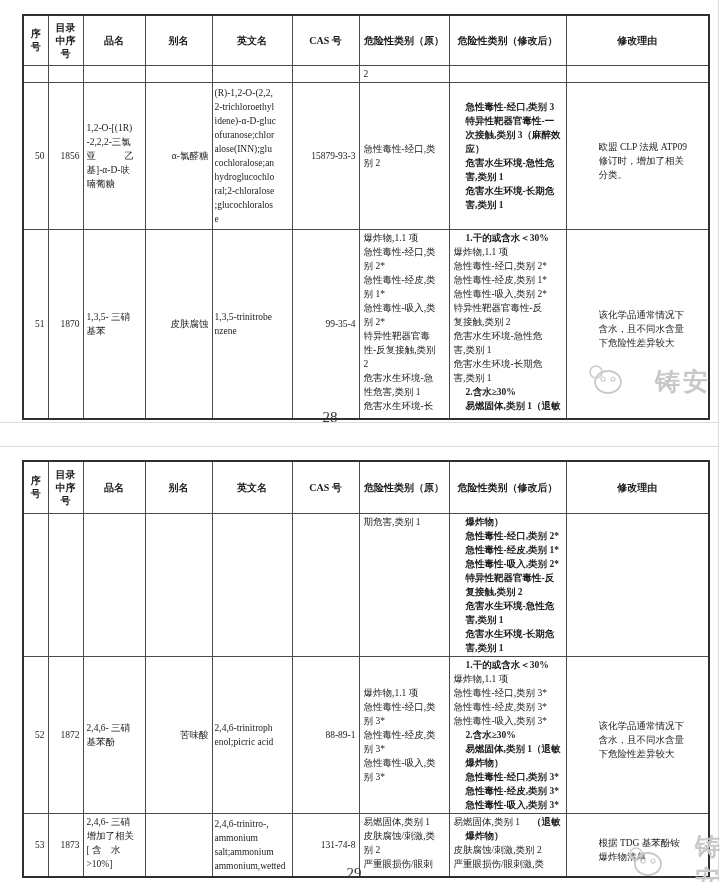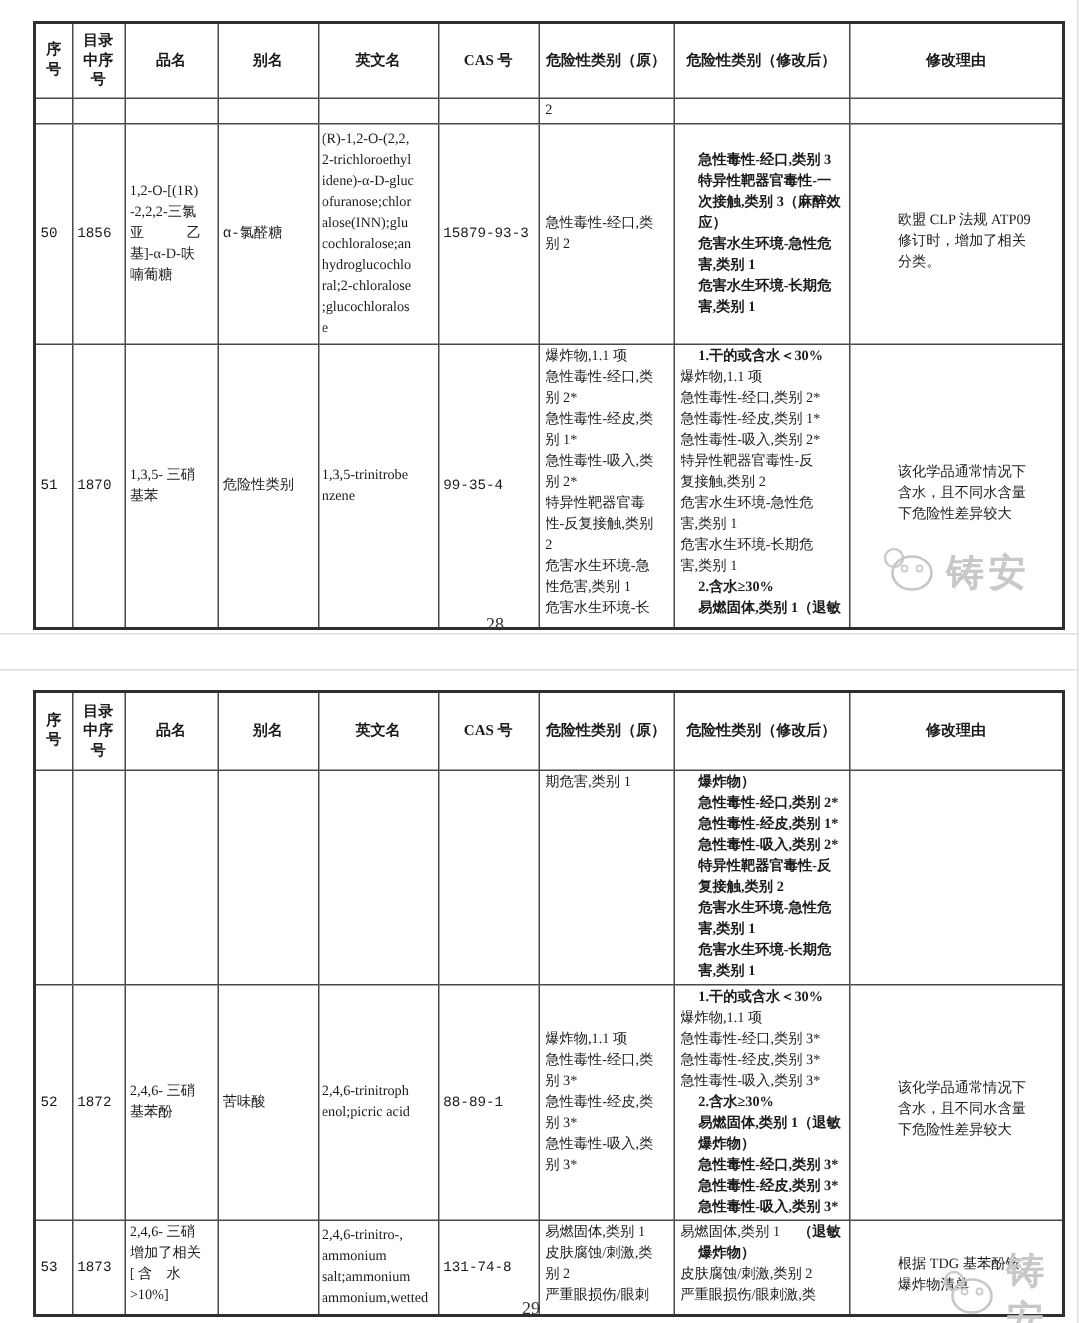--- a/index.html
+++ b/index.html
@@ -15,34 +15,34 @@
           width:686px; border:2px solid #2f2f2f; background:#fff; }
   #table1 { top:14px; }
   #table2 { top:460px; }
   th, td { border:1px solid #4a4a4a; vertical-align:middle; overflow:hidden; }
   th { font-weight:bold; font-size:10px; text-align:center; padding:1px; line-height:13px; }
   td { font-size:9.5px; padding:1px 3px; line-height:14px; }
   th .ln { line-height:13px; min-height:13px; }
   .cin { overflow:hidden; }
   .ln { line-height:14px; min-height:14px; white-space:nowrap; }
   .ln .b { font-weight:bold;padding-left:12px; }
-  .ctr { text-align:left;font-family:Liberation Mono, monospace; }
+  .ctr { text-align:right; }
   td.top { vertical-align:top; }
   .c-en { padding:3px 2px; }
   .c-orig, .c-mod { padding:1px 4px; }
   .c-reason { padding:12px 5px 1px 32px; }
 
-  .pagenum { position:absolute; font-size:12px; color:#333; width:60px; text-align:center; }
+  .pagenum { position:absolute; font-size:15px; color:#333; width:60px; text-align:center; }
   #pagenum1 { top:409px; left:300px; }
   #pagenum2 { top:865px; left:324px; }
 
   .wm { position:absolute; display:flex; align-items:center; gap:3px;
         color:#c8c8c8; z-index:3; pointer-events:none; }
   .wm-text { font-size:25px; font-weight:bold; letter-spacing:3px;
-             font-family:"Liberation Serif","DejaVu Serif",serif; }
+             font-family:"Liberation Serif","DejaVu Serif",serif;margin-left:24px; }
   #wm1 { top:362px; left:586px; }
   #wm2 { top:830px; left:626px; }
 </style>
 </head>
 <body>
 
 <div class="edge-h" style="top:422px"></div>
 <div class="edge-h" style="top:446px"></div>
 <div class="edge-v"></div>
 
@@ -180,21 +180,21 @@
   </tr>
   <tr style="height:190px">
     <td class="ctr">51</td>
     <td class="ctr">1870</td>
     <td>
           <div class="cin">
             <div class="ln"><span>1,3,5- 三硝</span></div>
             <div class="ln"><span>基苯</span></div>
           </div>
         </td>
-    <td class="ctr">危险性类别</td>
+    <td class="ctr">皮肤腐蚀</td>
     <td class="c-en">
           <div class="cin">
             <div class="ln"><span>1,3,5-trinitrobe</span></div>
             <div class="ln"><span>nzene</span></div>
           </div>
         </td>
     <td class="ctr">99-35-4</td>
     <td class="top c-orig">
           <div class="cin">
             <div class="ln"><span>爆炸物,1.1 项</span></div>

